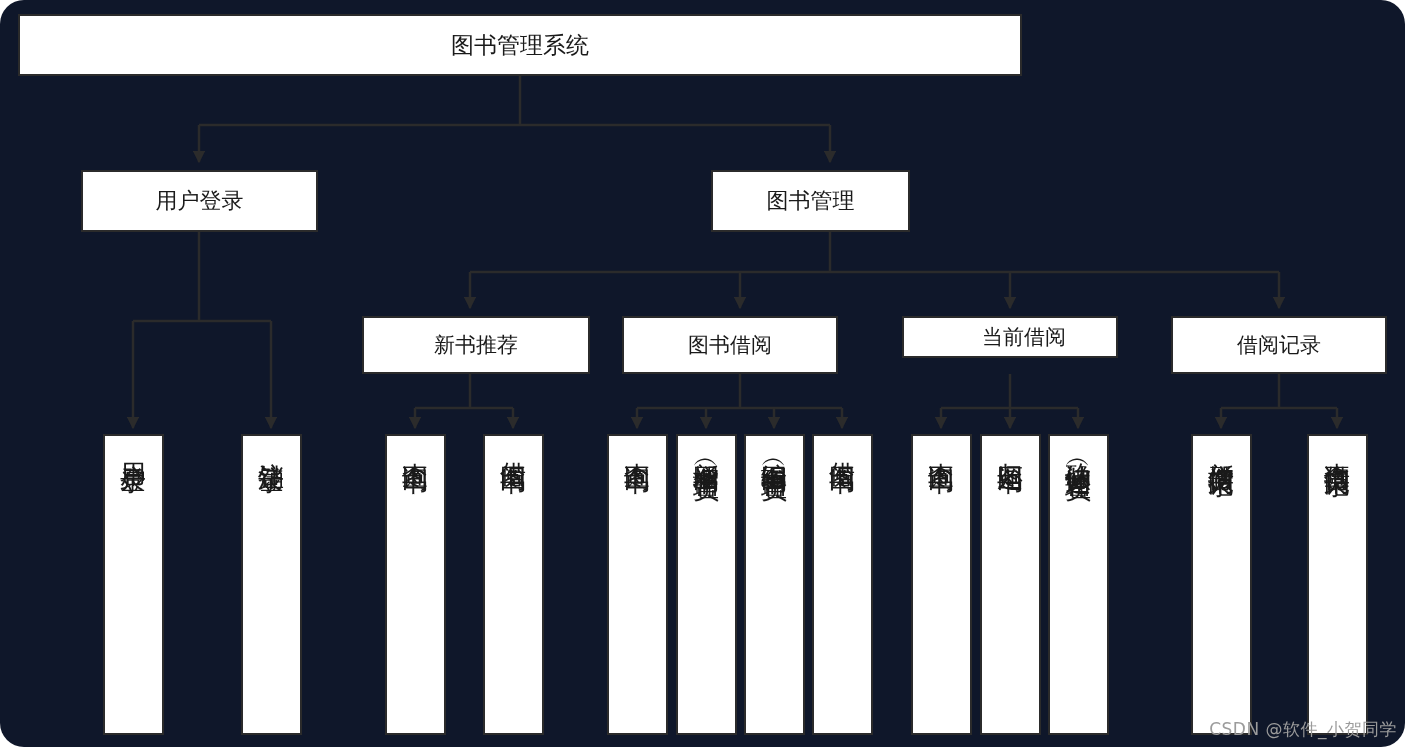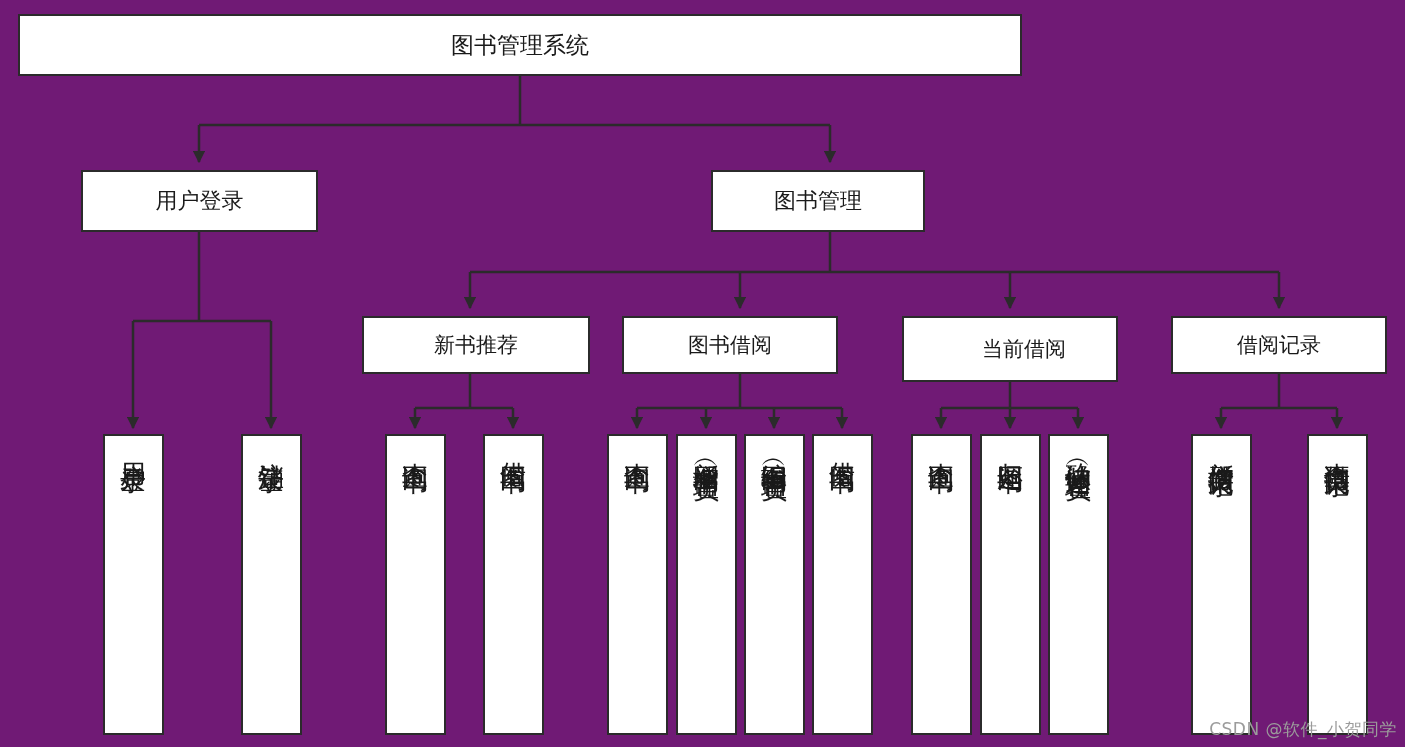--- a/index.html
+++ b/index.html
@@ -8,22 +8,23 @@
     padding: 0;
     background: #ffffff;
   }
   body {
     font-family: "DejaVu Sans", "Liberation Sans", sans-serif;
   }
   #canvas {
     position: relative;
     width: 1405px;
     height: 747px;
-    background: #701a75;
+    background: #0f172a;
     overflow: hidden;
+    border-radius: 24px;
   }
   
   #wires {
     position: absolute;
     left: 0; top: 0;
     width: 1405px;
     height: 747px;
     pointer-events: none;
   }
   
@@ -133,31 +134,31 @@
     </g>
   </svg>
 
   <div class="node root horiz" style="left:18px; top:14px; width:1004px; height:62px;">
     <span class="label">图书管理系统</span>
   </div>
 
   <div class="node lvl2 horiz" style="left:81px; top:170px; width:237px; height:62px;">
     <span class="label">用户登录</span>
   </div>
-  <div class="node lvl2 horiz" style="left:711px; top:170px; width:214px; height:62px;">
+  <div class="node lvl2 horiz" style="left:711px; top:170px; width:199px; height:62px;">
     <span class="label">图书管理</span>
   </div>
 
   <div class="node lvl3 horiz" style="left:362px; top:316px; width:228px; height:58px;">
     <span class="label">新书推荐</span>
   </div>
   <div class="node lvl3 horiz" style="left:622px; top:316px; width:216px; height:58px;">
     <span class="label">图书借阅</span>
   </div>
-  <div class="node lvl3 horiz" style="left:902px; top:316px; width:216px; height:66px;padding-left:28px;">
+  <div class="node lvl3 horiz" style="left:902px; top:316px; width:216px; height:42px;padding-left:28px;">
     <span class="label">当前借阅</span>
   </div>
   <div class="node lvl3 horiz" style="left:1171px; top:316px; width:216px; height:58px;">
     <span class="label">借阅记录</span>
   </div>
 
   <div class="node leaf" style="left:103px; top:434px; width:61px; height:301px;">
     <span class="label">用户登录</span>
   </div>
   <div class="node leaf" style="left:241px; top:434px; width:61px; height:301px;">

